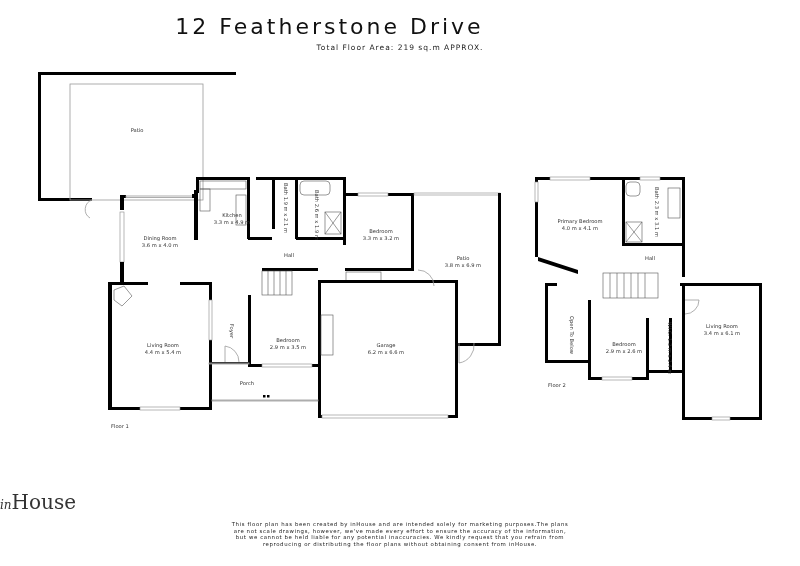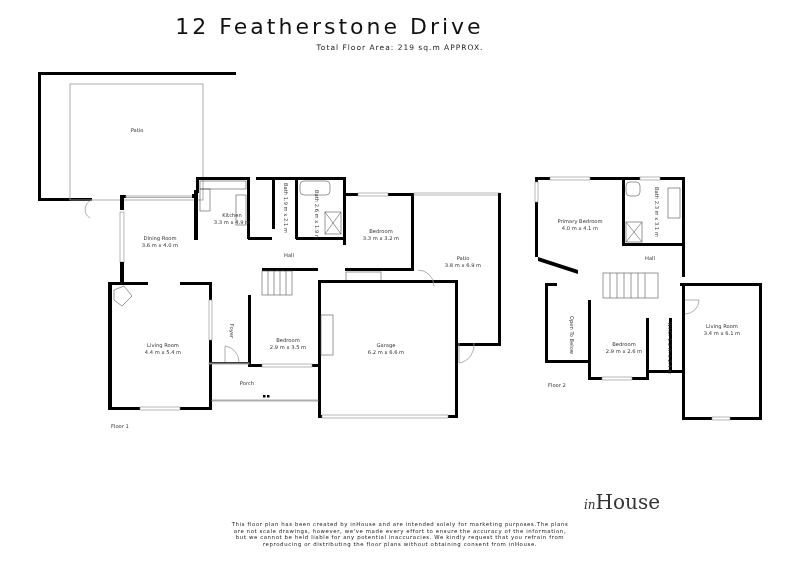--- a/index.html
+++ b/index.html
@@ -7,21 +7,21 @@
   .title { position:absolute; left:0; width:659px; top:14px; text-align:center; font-size:22px; letter-spacing:3px; font-weight:400; }
   .subtitle { position:absolute; left:0; width:800px; top:43px; text-align:center; font-size:7.5px; letter-spacing:1px; color:#222; }
   svg.plan { position:absolute; left:0; top:0; }
   .wall { fill:#000; }
   .thin { stroke:#9a9a9a; stroke-width:0.8; fill:none; }
   .thinb { stroke:#555; stroke-width:0.6; fill:none; }
   .win { fill:#fff; stroke:#888; stroke-width:0.6; }
   .lbl { position:absolute; font-size:5.2px; text-align:center; line-height:7px; color:#333; white-space:nowrap; transform:translate(-50%,-50%); }
   .lbl.rot { transform:translate(-50%,-50%) rotate(90deg); }
   .floorlbl { position:absolute; font-size:5.2px; color:#333; }
-  .logo { position:absolute; left:0; width:660px; top:490px; text-align:right; font-family:"DejaVu Serif", serif; font-size:20px; color:#333; letter-spacing:0px; }
+  .logo { position:absolute; left:0; width:660px; top:490px; text-align:left; font-family:"DejaVu Serif", serif; font-size:20px; color:#333; letter-spacing:0px; }
   .logo .script { font-style:italic; font-size:12px; }
   .disclaimer { position:absolute; left:230px; width:340px; top:521px; text-align:center; font-size:5.4px; line-height:6.6px; letter-spacing:0.6px; color:#222; }
 </style>
 </head>
 <body>
 
 <div class="title">12 Featherstone Drive</div>
 <div class="subtitle">Total Floor Area: 219 sq.m APPROX.</div>
 
 <svg class="plan" width="800" height="566" viewBox="0 0 800 566">

